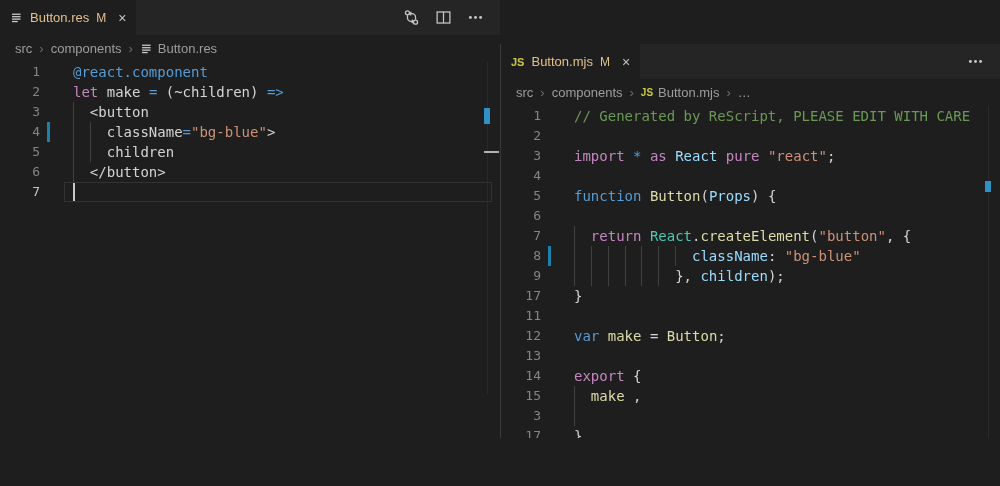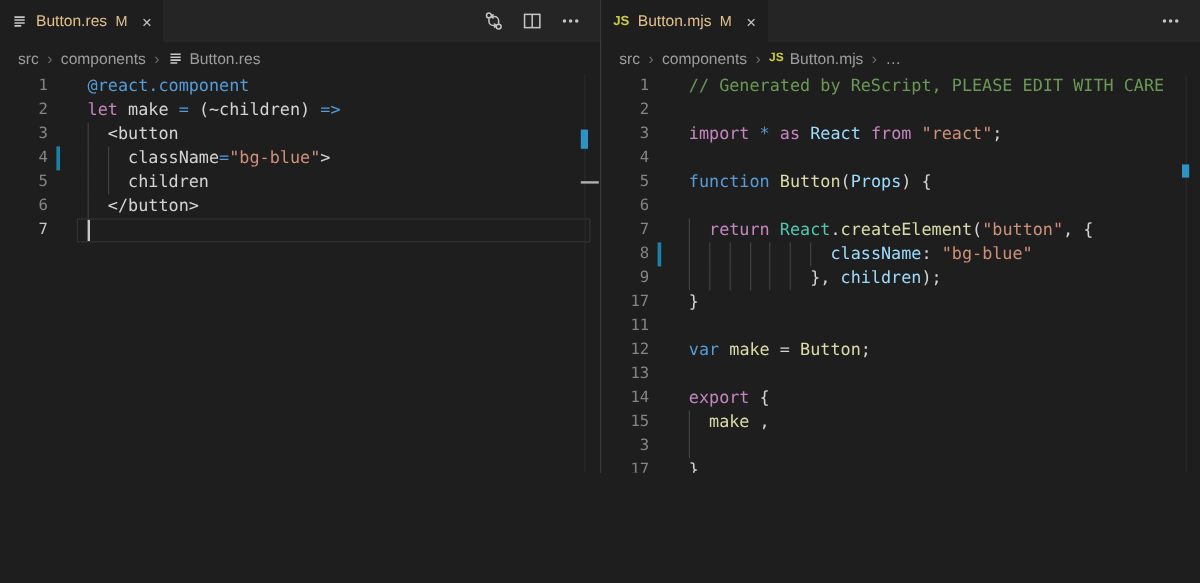--- a/index.html
+++ b/index.html
@@ -4,21 +4,21 @@
 <style>
   html,body{margin:0;padding:0;}
   body{
     width:1000px;height:486px;overflow:hidden;
     background:var(--c-bg,#1e1e1e);
     font-family:"Liberation Sans",sans-serif;
     -webkit-font-smoothing:antialiased;
   }
   .window{display:flex;width:1000px;height:486px;position:relative;}
   .editor-group{width:500px;height:394px;position:relative;background:var(--c-bg);box-sizing:border-box;overflow:hidden;}
-  .editor-group.right{border-left:1px solid var(--c-divider);}
+  .editor-group.right{border-left:1px solid var(--c-divider);margin-top:44px;}
   .tab-bar{height:35px;background:var(--c-tab-strip);display:flex;align-items:stretch;}
   .tab{display:flex;align-items:center;gap:7px;padding:0 10px;background:var(--c-tab-active-bg);font-size:13px;cursor:default;}
   .tab-title{color:var(--c-modified-file);}
   .mod-badge{color:var(--c-modified-file);font-size:12px;}
   .close-btn{color:var(--c-icon);font-size:14px;margin-left:5px;line-height:1;}
   .tab-actions{margin-left:auto;display:flex;align-items:center;gap:15px;padding-right:16px;}
   .action-icon{width:17px;height:17px;display:flex;align-items:center;justify-content:center;}
   .action-icon svg{width:17px;height:17px;}
   .breadcrumbs{height:27px;display:flex;align-items:center;padding-left:15px;font-size:13px;color:var(--c-breadcrumb);gap:7px;white-space:nowrap;}
   .bc-item{display:flex;align-items:center;gap:5px;}
@@ -200,21 +200,21 @@
           <div class="ltext"><span class="tk-com">// Generated by ReScript, PLEASE EDIT WITH CARE</span></div>
         </div>
         <div class="code-row">
           <div class="gutter-num">2</div>
           <div class="marker-slot"></div>
           <div class="ltext"></div>
         </div>
         <div class="code-row">
           <div class="gutter-num">3</div>
           <div class="marker-slot"></div>
-          <div class="ltext"><span class="tk-mag">import</span><span class="tk-fg"> </span><span class="tk-blue">*</span><span class="tk-fg"> </span><span class="tk-mag">as</span><span class="tk-fg"> </span><span class="tk-var">React</span><span class="tk-fg"> </span><span class="tk-mag">from</span><span class="tk-fg"> </span><span class="tk-str">"react"</span><span class="tk-fg">;</span></div>
+          <div class="ltext"><span class="tk-mag">import</span><span class="tk-fg"> </span><span class="tk-blue">*</span><span class="tk-fg"> </span><span class="tk-mag">as</span><span class="tk-fg"> </span><span class="tk-var">React</span><span class="tk-fg"> </span><span class="tk-mag">pure</span><span class="tk-fg"> </span><span class="tk-str">"react"</span><span class="tk-fg">;</span></div>
         </div>
         <div class="code-row">
           <div class="gutter-num">4</div>
           <div class="marker-slot"></div>
           <div class="ltext"></div>
         </div>
         <div class="code-row">
           <div class="gutter-num">5</div>
           <div class="marker-slot"></div>
           <div class="ltext"><span class="tk-blue">function</span><span class="tk-fg"> </span><span class="tk-fn">Button</span><span class="tk-fg">(</span><span class="tk-var">Props</span><span class="tk-fg">) {</span></div>

